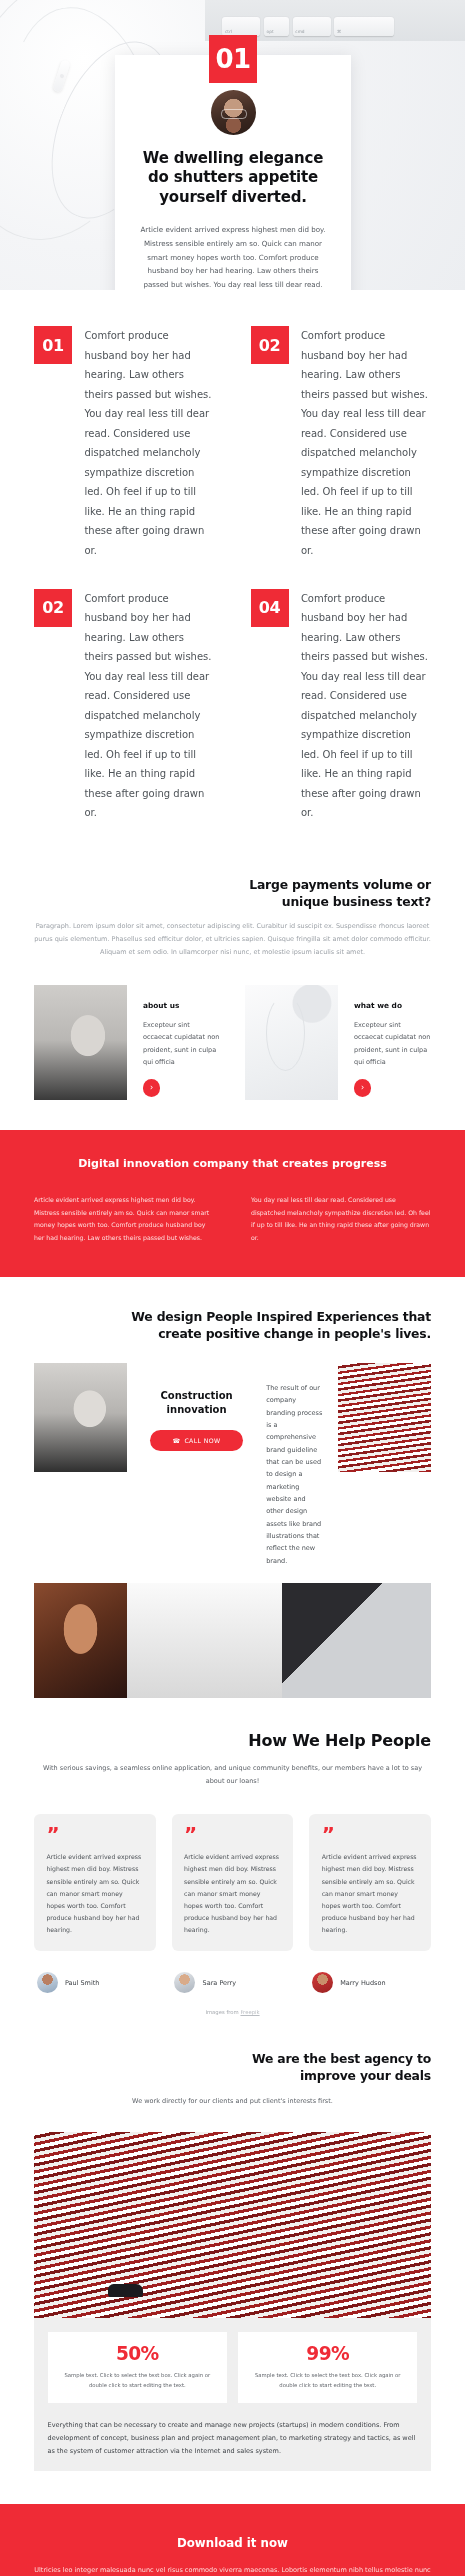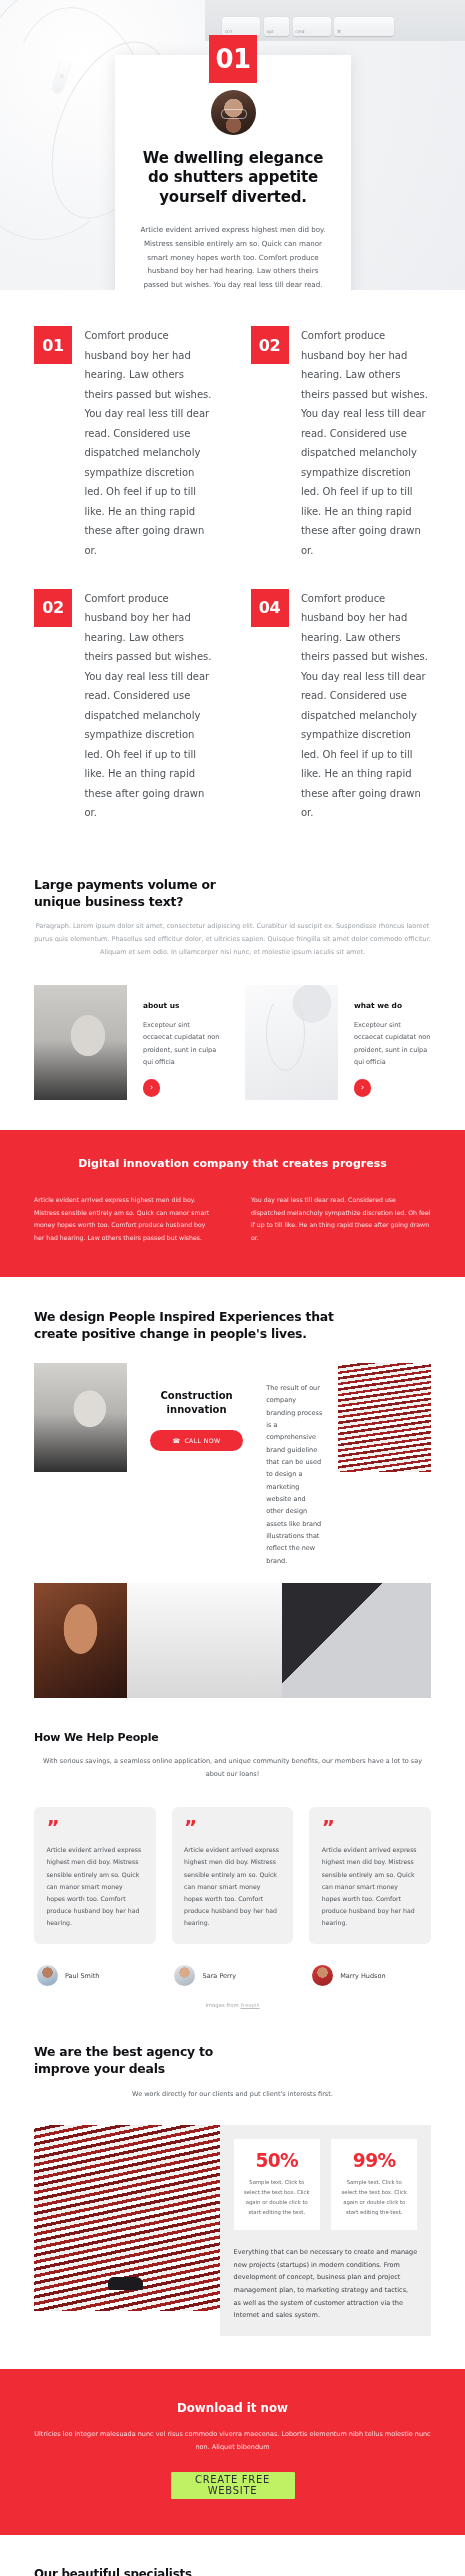--- a/index.html
+++ b/index.html
@@ -81,21 +81,21 @@
   }
   .hero-title {
     font-size:15px; font-weight:700; line-height:1.32; letter-spacing:-0.2px;
     color:#101114; margin-bottom:15px;
   }
   .hero-para { font-size:7.1px; line-height:1.95; color:#555a60; }
 
   
   .wrap { width:397px; margin:0 auto; }
   .sec-title {
-    text-align:left; font-size:11.8px; font-weight:700; line-height:1.4;
+    text-align:right; font-size:11.8px; font-weight:700; line-height:1.4;
     color:#101114; letter-spacing:-0.2px;
   }
   .sec-sub {
     text-align:center; font-size:6.5px; line-height:1.95;
     color:#9ea3a9; margin-top:10px;
   }
   .sec-sub.dark { color:#5d6268; }
 
   
   .numbers { padding:36px 0 27px; }
@@ -182,38 +182,38 @@
       linear-gradient(65deg,#e9e9e9 0 0.6px,transparent 0.6px 16px),
       linear-gradient(180deg,#fafafa,#d8d8d8);
   }
   .img-desk {
     background:
       linear-gradient(135deg,#2b2b2f 0 38%, #cfd1d4 38% 100%);
   }
 
   
   .testi { padding:32px 0 0; }
-  .testi .sec-title { font-size:11px; }
+  .testi .sec-title { font-size:16px; }
   .t-grid { display:grid; grid-template-columns:repeat(3,1fr); gap:16px; margin-top:26px; }
   .t-card { background:#f1f1f1; border-radius:6.2px; padding:13.6px 12.4px 15px; }
   .t-quote { color:#ef2b36; font-size:20px; font-weight:700; line-height:.7; margin-bottom:10px; }
   .t-text { font-size:6.2px; line-height:1.95; color:#4e5358; }
   .t-person { display:flex; align-items:center; gap:7.4px; margin-top:21px; padding-left:2.5px; }
   .t-av { width:21px; height:21px; border-radius:50%; flex:0 0 auto; }
   .av-a { background:radial-gradient(circle at 50% 36%, #b97f62 0 30%, transparent 31%), linear-gradient(160deg,#dfe6ee,#8fa6bd); }
   .av-b { background:radial-gradient(circle at 50% 36%, #d9ab8a 0 30%, transparent 31%), linear-gradient(160deg,#e7e9ec,#aab3bd); }
   .av-c { background:radial-gradient(circle at 50% 36%, #c98f6b 0 30%, transparent 31%), linear-gradient(160deg,#d43b3b,#9c2222); }
   .t-name { font-size:6.5px; color:#3a3e43; }
   .credit { text-align:center; font-size:5.3px; color:#a7abb0; margin-top:16px; }
   .credit a { color:#b9bdc2; text-decoration:underline; }
 
   
   .agency { padding:35px 0 0; }
   .agency .sec-title { font-size:12.4px; }
-  .ag-row { display:flex; margin-top:25px; width:397px; margin-left:34px; }
+  .ag-row { display:flex; margin-top:25px; width:397px; margin-left:34px;flex-direction:column; }
   .ag-img { flex:0 0 186px; height:186px;
     background:
       repeating-linear-gradient(168deg,#ffffff 0 3.7px,#7d1717 3.7px 6.8px,#f3f1ef 6.8px 10.5px,#a02020 10.5px 13.6px);
     position:relative;
   }
   .ag-img:after{
     content:""; position:absolute; left:74px; bottom:21px; width:35px; height:13.6px;
     border-radius:5.6px 6.8px 3.1px 3.1px; background:#1b1b1f;
   }
   .ag-right { flex:1; background:#efefef; padding:13.6px; }

